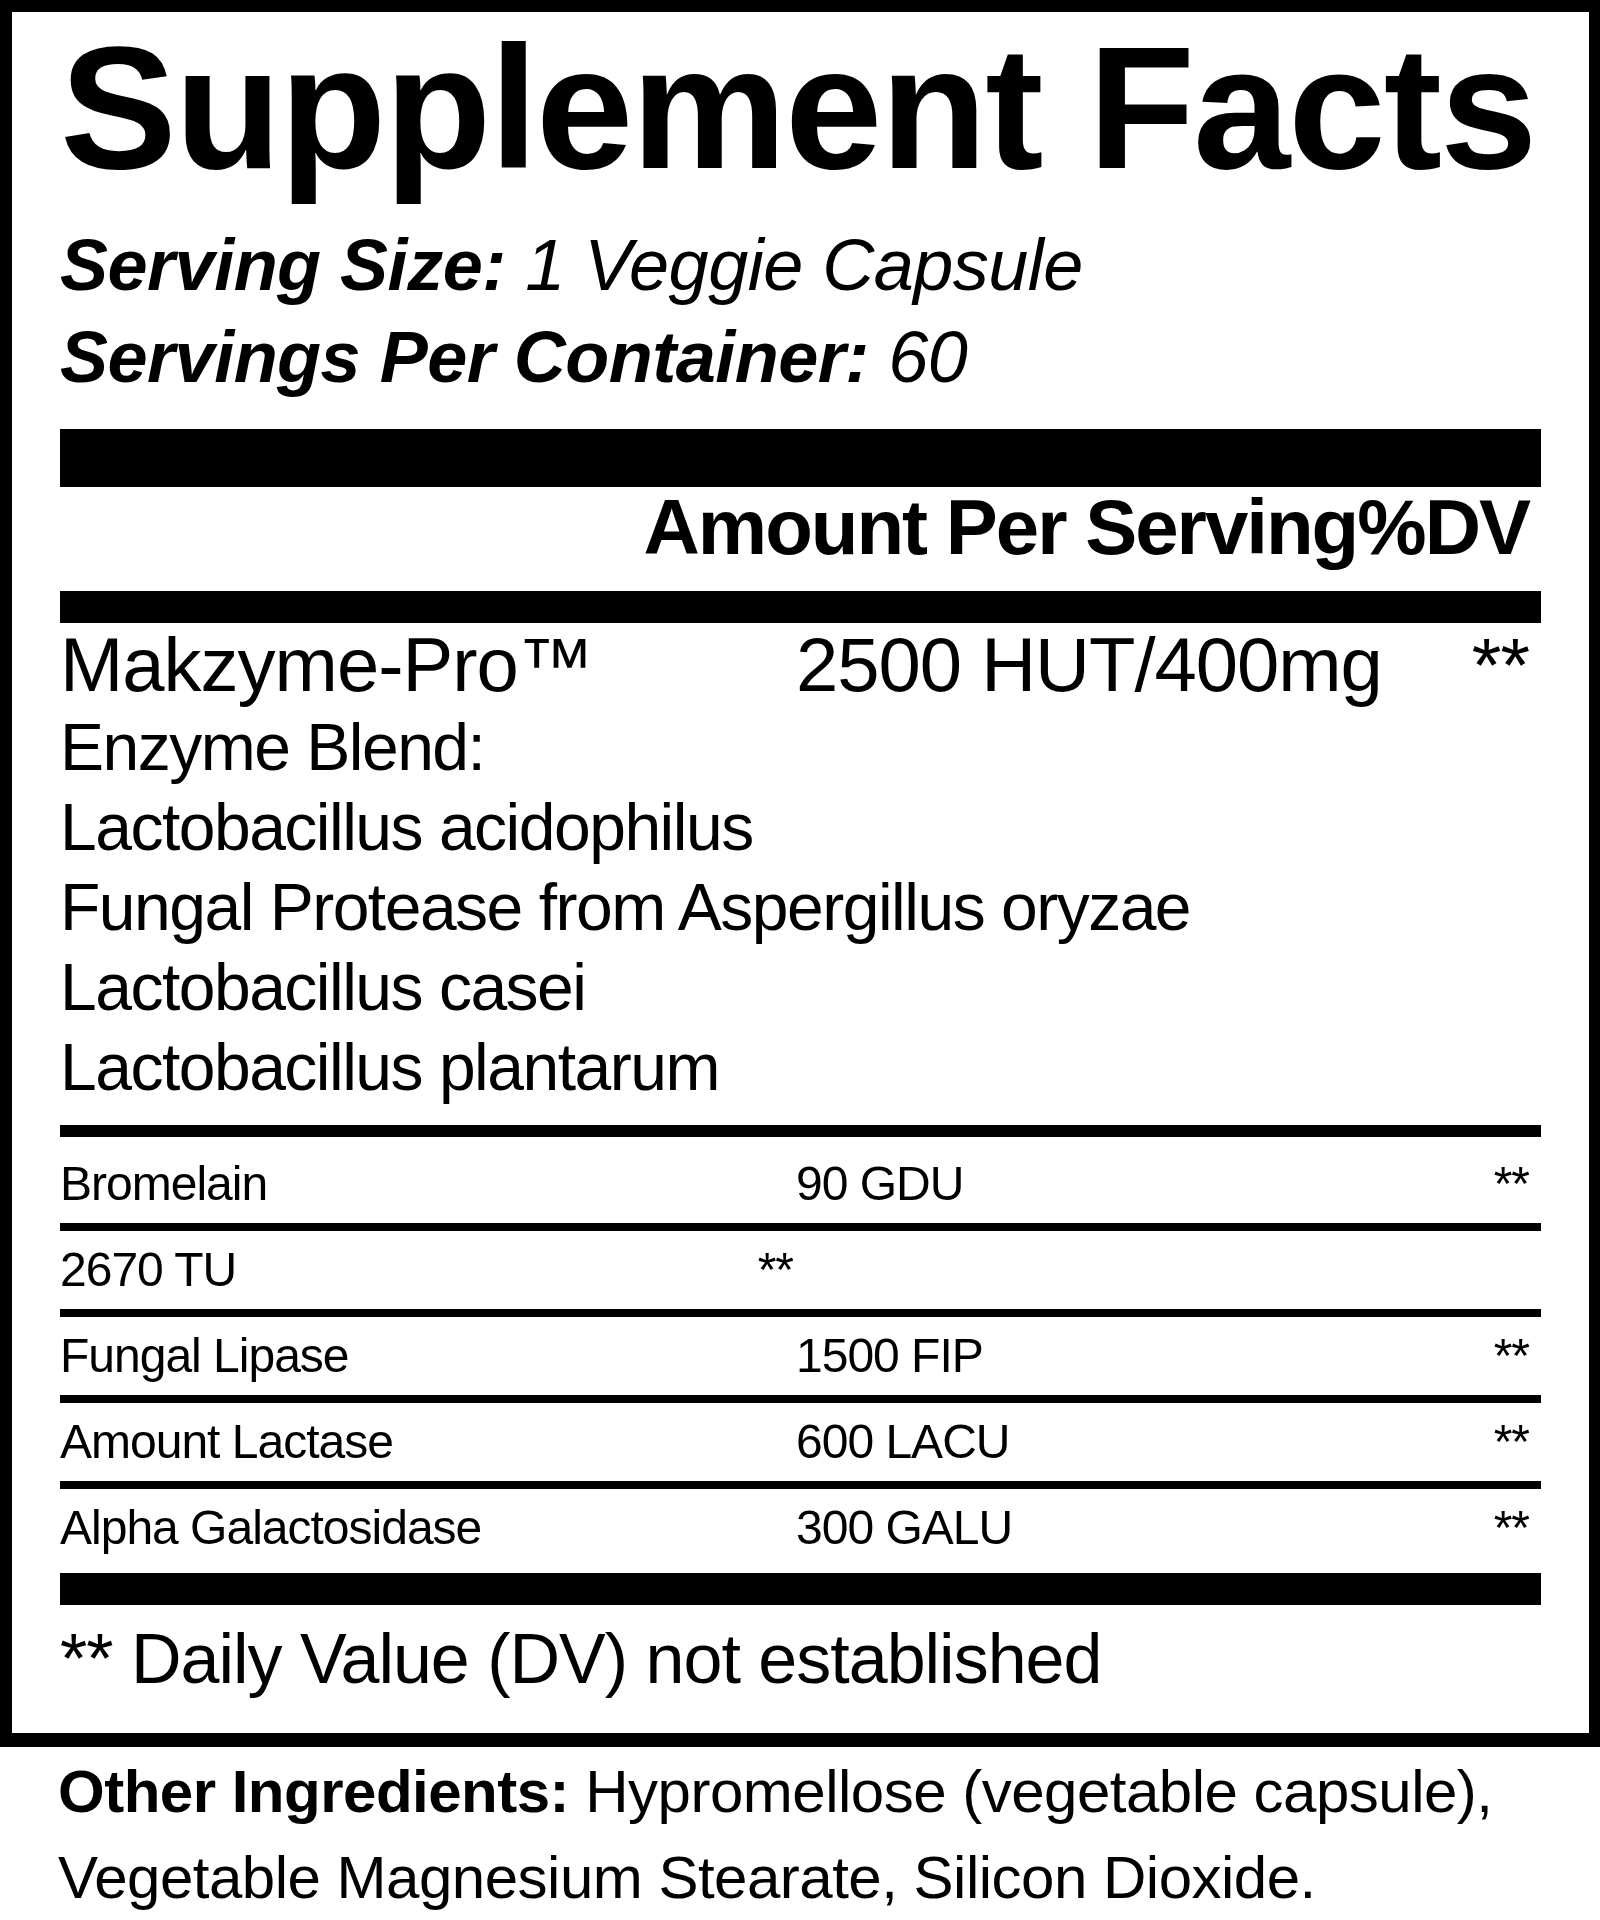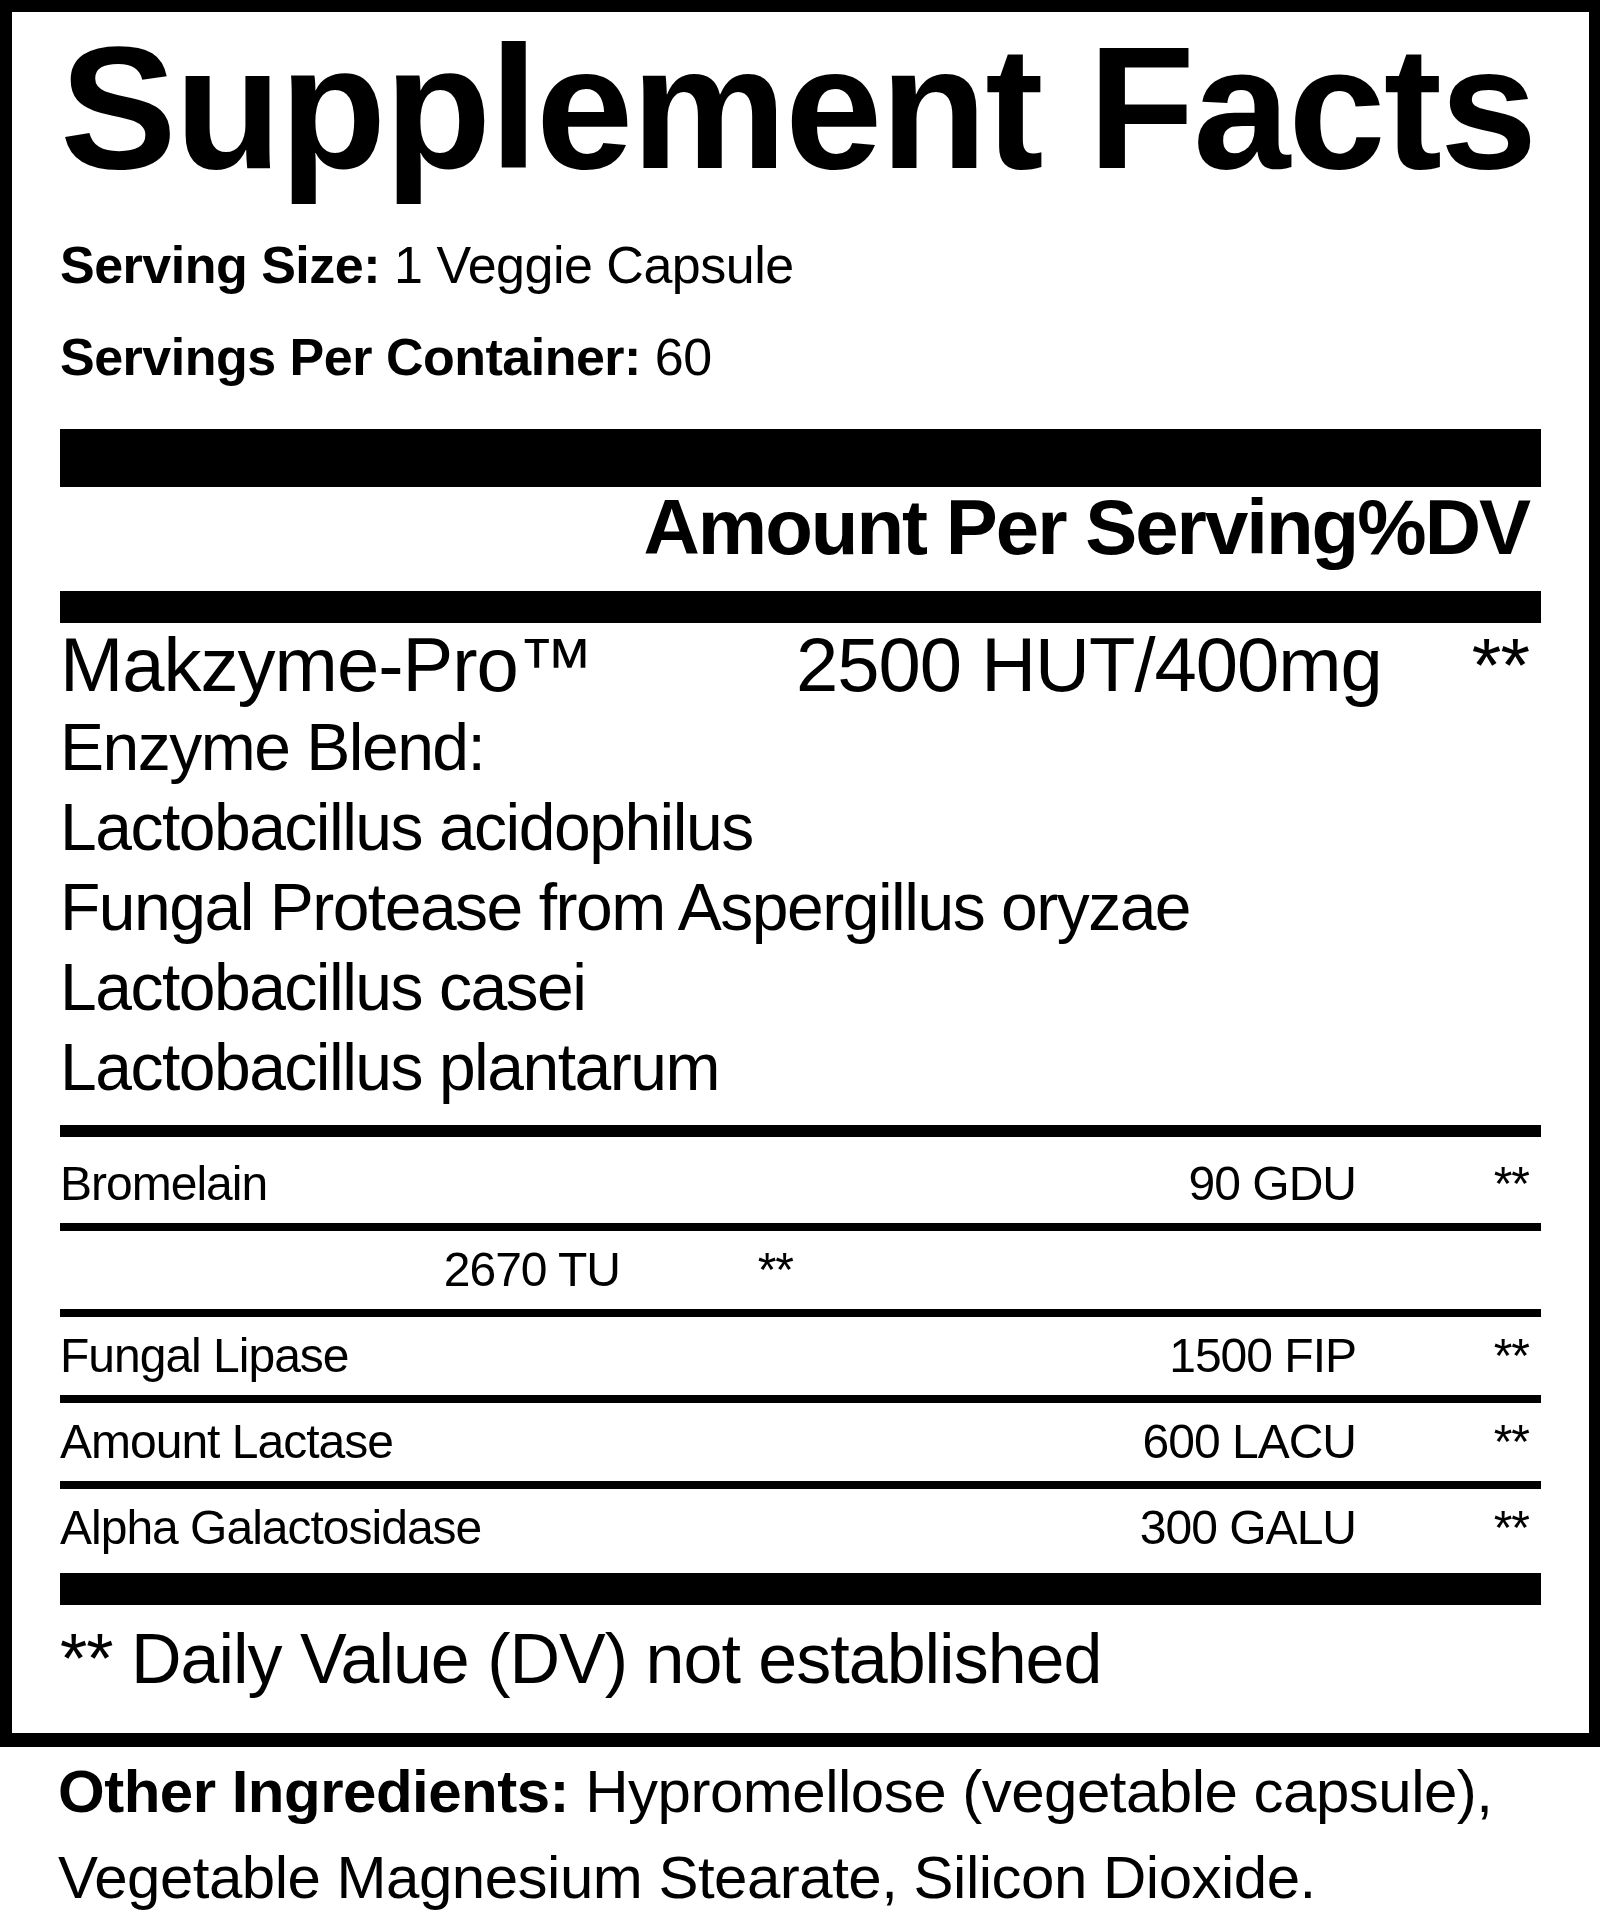--- a/index.html
+++ b/index.html
@@ -25,24 +25,25 @@
   .title {
     font-size: 175px;
     font-weight: bold;
     line-height: 175px;
     letter-spacing: -2px;
     white-space: nowrap;
     margin-top: 8px;
   }
 
   .serving {
-    font-size: 52px;
+    font-size: 72px;
     line-height: 92px;
     letter-spacing: -0.5px;
     white-space: nowrap;
+    font-style: italic;
   }
   .serving.first { margin-top: 24px; }
   .serving b { font-weight: bold; }
 
   .bar  { background: #000; width: 100%; }
   .bar-thick  { height: 58px; margin-top: 26px; }
   .bar-mid    { height: 32px; margin-top: 24px; }
   .bar-sep0   { height: 12px; margin-top: 18px; }
   .bar-bottom { height: 32px; margin-top: 10px; }
   .hr { height: 8px; background: #000; margin: 4px 0; }
@@ -80,21 +81,21 @@
   
   .irow {
     display: flex;
     align-items: baseline;
     font-size: 48px;
     line-height: 70px;
     letter-spacing: -1px;
   }
   .irow.first { margin-top: 12px; }
   .irow .nm  { flex: 1; white-space: nowrap; }
-  .irow .amt { width: 560px; text-align: right; white-space: nowrap; }
+  .irow .amt { width: 560px; text-align: left; white-space: nowrap; }
   .irow .dv  { width: 185px; text-align: right; padding-right: 12px; white-space: nowrap; }
 
   .dvnote {
     font-size: 70px;
     line-height: 80px;
     letter-spacing: -1px;
     margin-top: 14px;
     white-space: nowrap;
   }
 

